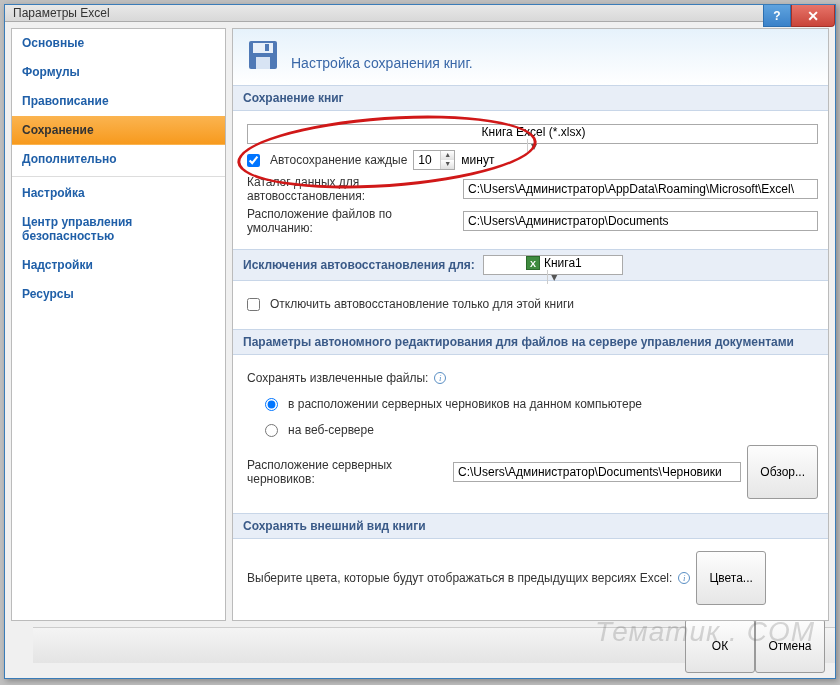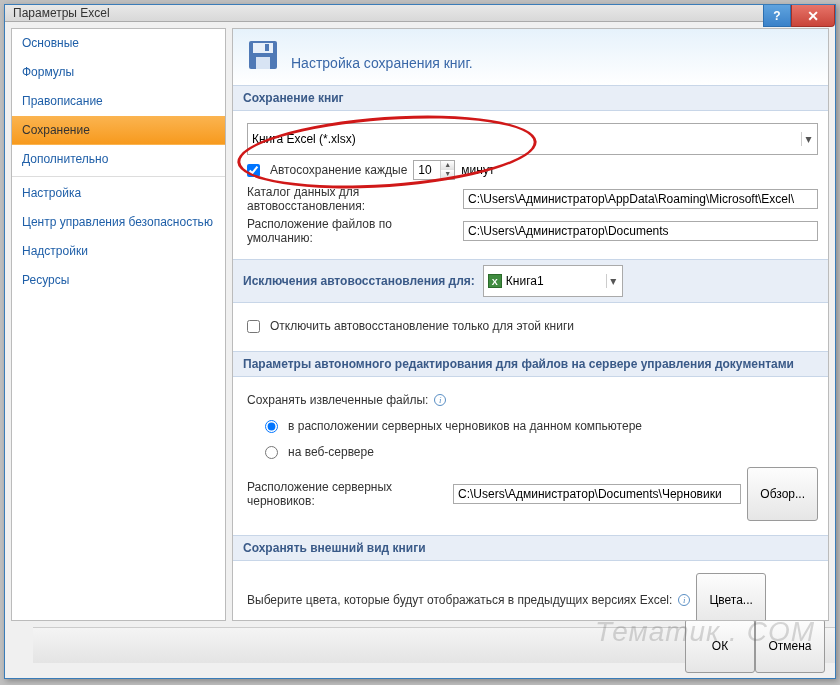--- a/index.html
+++ b/index.html
@@ -8,40 +8,40 @@
 .window { position: absolute; left: 4px; top: 4px; width: 832px; height: 675px; background: #f0f0f0; border: 1px solid #3a7cb8; box-shadow: 2px 2px 6px rgba(0,0,0,0.3); }
 
 .titlebar { height: 17px; background: linear-gradient(to bottom, #e8e8e8, #d8d8d8); border-bottom: 1px solid #aaa; display: flex; align-items: center; padding: 0 0 0 8px; position: relative; }
 .titlebar .title { color: #333; }
 .titlebar .controls { position: absolute; right: 0; top: 0; display: flex; }
 .titlebar .help-btn { width: 28px; height: 22px; background: linear-gradient(#5fa3df,#3b82c9); color: #fff; display: flex; align-items: center; justify-content: center; border: 1px solid #2d6fb0; border-top: none; cursor: pointer; font-weight: bold; }
 .titlebar .close-btn { width: 44px; height: 22px; background: linear-gradient(#e77469,#c9453a); color: #fff; display: flex; align-items: center; justify-content: center; border: 1px solid #a43229; border-top: none; cursor: pointer; font-weight: bold; font-size: 14px; border-radius: 0 0 4px 0; }
 
 .body { display: flex; height: 605px; padding: 6px; gap: 6px; }
 
-.sidebar { width: 215px; background: #fff; border: 1px solid #bbb; overflow: hidden; }
+.sidebar { width: 215px; background: #fff; border: 1px solid #bbb; overflow: hidden; font-weight: bold; }
 .sidebar .item { padding: 7px 10px; color: #1f5fa8; cursor: pointer; border-bottom: 1px solid transparent; }
 .sidebar .item.selected { background: linear-gradient(to bottom, #fbb450, #f79a1e); color: #333; }
 .sidebar .sep { border-top: 1px solid #ddd; margin: 2px 0; }
 
 .content { flex: 1; background: #fff; border: 1px solid #bbb; overflow: hidden; padding: 0; }
 
 .banner { display: flex; align-items: flex-end; gap: 12px; padding: 10px 14px 14px; background: linear-gradient(to bottom, #e6f2fb 0%, #fff 100%); }
 .banner .disk-icon { width: 32px; height: 32px; }
 .banner .txt { color: #3a68a8; font-size: 14px; }
 
 .section-hdr { background: #e8eef7; border-top: 1px solid #c8d6e8; border-bottom: 1px solid #c8d6e8; padding: 5px 10px; color: #3a5a88; font-weight: bold; }
 
 .section-body { padding: 8px 10px 10px 14px; }
 
 .row { display: flex; align-items: center; gap: 6px; margin: 4px 0; min-height: 22px; }
 .row label.lbl { color: #333; }
 
 input.text { border: 1px solid #aaa; padding: 2px 4px; height: 20px; background: #fff; }
-.dropdown { border: 1px solid #aaa; height: 32px; background: #fff; display: flex; align-items: center; justify-content: space-between; padding: 0 2px 0 4px; }
+.dropdown { border: 1px solid #aaa; height: 20px; background: #fff; display: flex; align-items: center; justify-content: space-between; padding: 0 2px 0 4px; flex-direction: column; }
 .dropdown .arrow { width: 14px; text-align: center; color: #555; border-left: 1px solid #ccc; }
 
 .spin { display: flex; border: 1px solid #aaa; height: 20px; background: #fff; align-items: stretch; }
 .spin input { border: none; width: 26px; text-align: left; padding: 0 4px; }
 .spin .btns { display: flex; flex-direction: column; width: 14px; border-left: 1px solid #ccc; }
 .spin .btns div { flex:1; font-size: 7px; line-height: 8px; text-align: center; color: #555; cursor: pointer; background: linear-gradient(#fff,#e0e0e0); }
 
 .btn { background: linear-gradient(#fdfdfd,#e6e6e6); border: 1px solid #9a9a9a; border-radius: 3px; padding: 19px 12px; cursor: pointer; }
 
 input[type=checkbox], input[type=radio] { margin-right: 4px; vertical-align: middle; }

